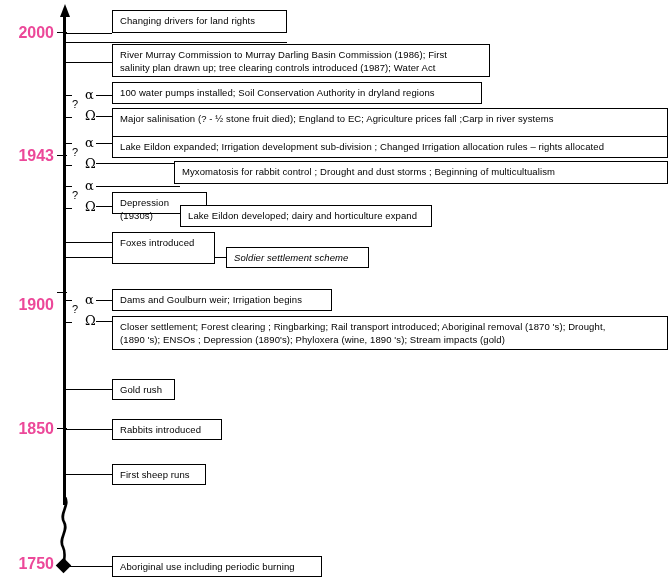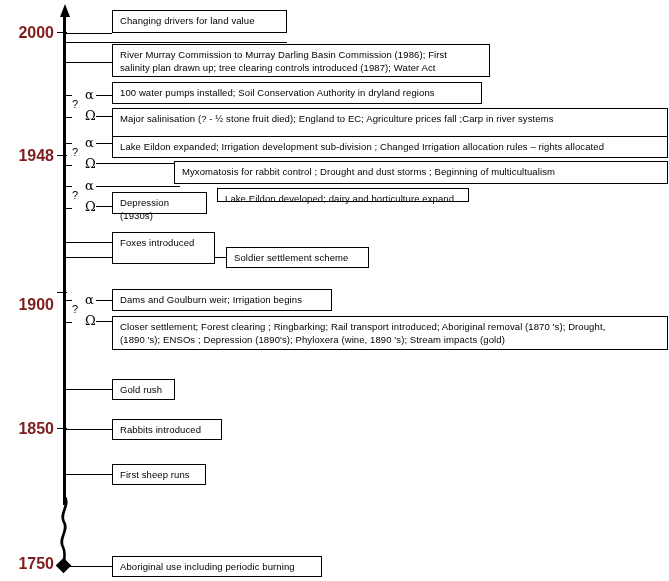--- a/index.html
+++ b/index.html
@@ -36,21 +36,21 @@
     height: 11px;
     background: #000000;
     transform: rotate(45deg);
   }
   
   .year-label {
     position: absolute;
     font-family: "Liberation Sans", sans-serif;
     font-weight: bold;
     font-size: 16px;
-    color: #7f1d1d;
+    color: #ec4899;
     text-align: right;
     white-space: nowrap;
     letter-spacing: 0px;
   }
   
   .leader {
     position: absolute;
     height: 1px;
     background: #000000;
   }
@@ -107,21 +107,21 @@
   <div class="axis-line" style="left:63px; top:15px; width:3px; height:490px;"></div>
 
   <svg class="squiggle" style="left:56px; top:497px;" width="24" height="72">
     <path d="M9,0 C14,9 3,16 8,25 C13,34 2,41 7,50 C11,58 6,64 9,72" stroke="#000000" stroke-width="2.6" fill="none"></path>
   </svg>
   <div class="axis-diamond" style="left:58px; top:560px;"></div>
 
   <div class="year-label" style="left:0px; top:24px; width:54px;">2000</div>
   <div class="tick" style="left:57px; top:32px; width:10px;"></div>
 
-  <div class="year-label" style="left:0px; top:147px; width:54px;">1948</div>
+  <div class="year-label" style="left:0px; top:147px; width:54px;">1943</div>
   <div class="tick" style="left:57px; top:155px; width:10px;"></div>
 
   <div class="year-label" style="left:0px; top:296px; width:54px;">1900</div>
   <div class="tick" style="left:57px; top:292px; width:10px;"></div>
 
   <div class="year-label" style="left:0px; top:420px; width:54px;">1850</div>
   <div class="tick" style="left:57px; top:428px; width:10px;"></div>
 
   <div class="year-label" style="left:0px; top:555px; width:54px;">1750</div>
 
@@ -172,41 +172,41 @@
   <div class="bracket" style="left:65px; top:186px; width:6px; height:21px;"></div>
   <div class="qmark" style="left:72px; top:190px;">?</div>
   <div class="greek" style="left:85px; top:179px;">α</div>
   <div class="greek" style="left:85px; top:200px;">Ω</div>
 
   <div class="bracket" style="left:65px; top:300px; width:6px; height:21px;"></div>
   <div class="qmark" style="left:72px; top:304px;">?</div>
   <div class="greek" style="left:85px; top:293px;">α</div>
   <div class="greek" style="left:85px; top:314px;">Ω</div>
 
-  <div class="event-box" style="left:112px; top:10px; width:175px; height:23px;">Changing drivers for land value</div>
+  <div class="event-box" style="left:112px; top:10px; width:175px; height:23px;">Changing drivers for land rights</div>
 
 
   <div class="event-box" style="left:112px; top:44px; width:378px; height:33px;">River Murray Commission to Murray Darling Basin Commission (1986); First
 salinity plan drawn up; tree clearing controls introduced (1987); Water Act</div>
 
   <div class="event-box" style="left:112px; top:82px; width:370px; height:22px;">100 water pumps installed; Soil Conservation Authority in dryland regions</div>
 
   <div class="event-box" style="left:112px; top:108px; width:556px; height:40px;">Major salinisation (?  - ½ stone fruit died); England to EC; Agriculture prices fall ;Carp in river systems</div>
 
   <div class="event-box" style="left:112px; top:136px; width:556px; height:22px;">Lake Eildon expanded; Irrigation development sub-division ; Changed Irrigation allocation rules – rights allocated</div>
 
   <div class="event-box" style="left:174px; top:161px; width:494px; height:23px;">Myxomatosis for rabbit control ; Drought and dust storms ; Beginning of  multicultualism</div>
 
   <div class="event-box" style="left:112px; top:192px; width:95px; height:22px;">Depression  (1930s)</div>
 
-  <div class="event-box" style="left:180px; top:188px; width:252px; height:14px;margin-left:37px;">Lake Eildon developed; dairy and horticulture expand</div>
+  <div class="event-box" style="left:180px; top:205px; width:252px; height:22px;">Lake Eildon developed; dairy and horticulture expand</div>
 
   <div class="event-box" style="left:112px; top:232px; width:103px; height:32px;">Foxes introduced</div>
 
-  <div class="event-box" style="left:226px; top:247px; width:143px; height:21px;">Soldier settlement scheme</div>
+  <div class="event-box" style="left:226px; top:247px; width:143px; height:21px;font-style:italic;">Soldier settlement scheme</div>
 
   <div class="event-box" style="left:112px; top:289px; width:220px; height:22px;">Dams and Goulburn weir; Irrigation begins</div>
 
   <div class="event-box" style="left:112px; top:316px; width:556px; height:34px;">Closer settlement; Forest clearing ; Ringbarking; Rail transport introduced; Aboriginal removal  (1870 's); Drought,
 (1890 's); ENSOs ; Depression (1890's); Phyloxera (wine, 1890 's); Stream impacts (gold)</div>
 
   <div class="event-box" style="left:112px; top:379px; width:63px; height:21px;">Gold rush</div>
 
   <div class="event-box" style="left:112px; top:419px; width:110px; height:21px;">Rabbits introduced</div>
 

